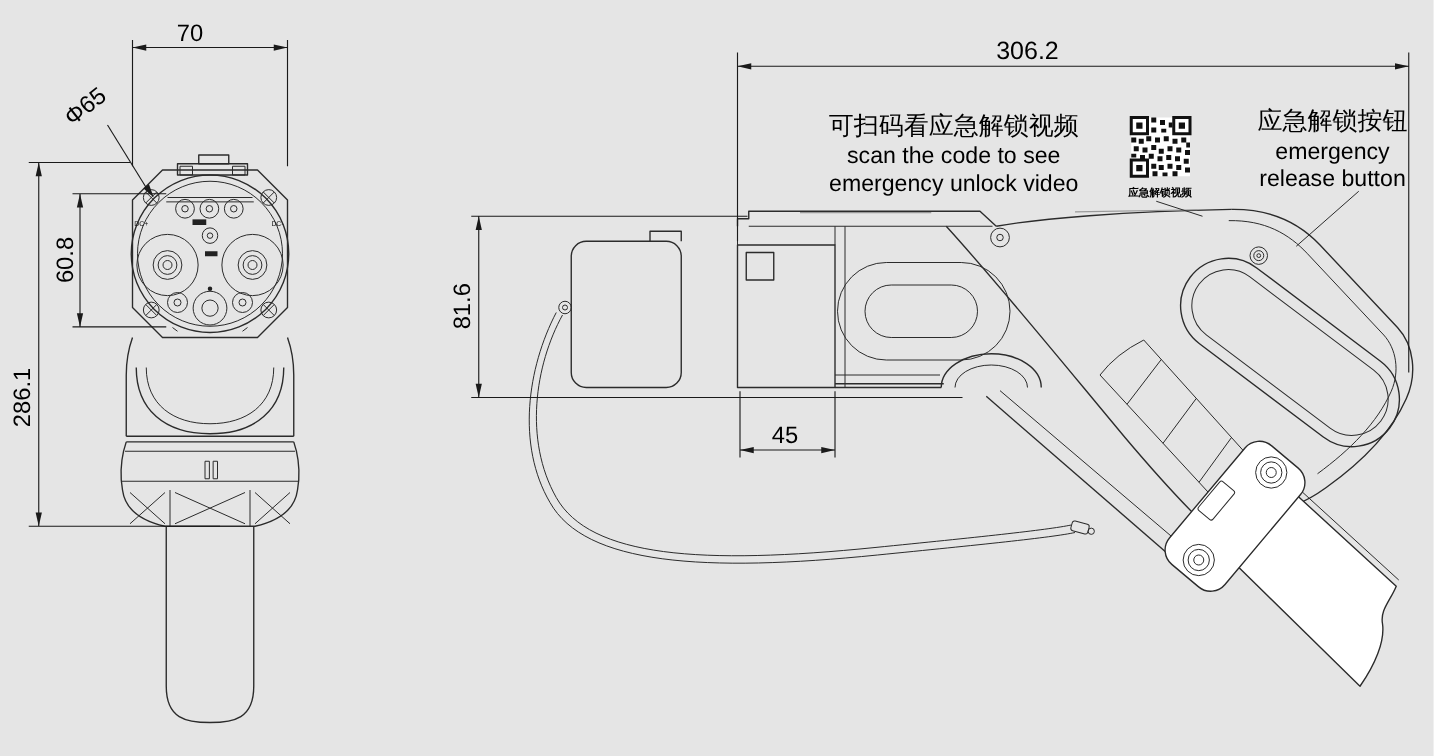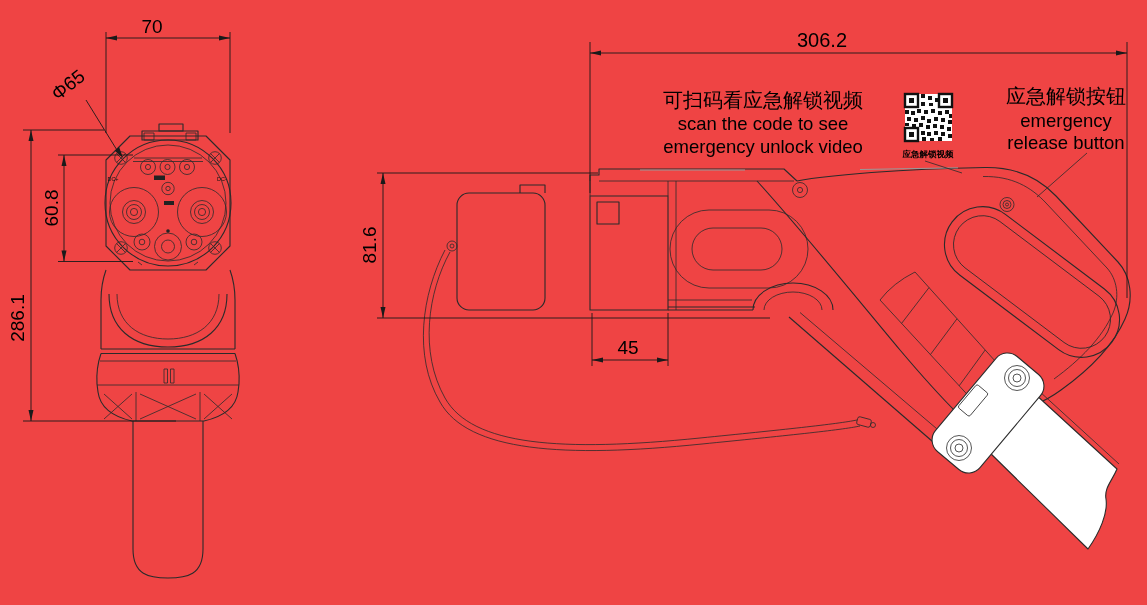--- a/index.html
+++ b/index.html
@@ -1,16 +1,16 @@
 <!DOCTYPE html>
 <html><head>
 <meta charset="utf-8">
 <style>
   html,body{margin:0;padding:0;background:#fff;}
-  #stage{position:relative;width:1147px;height:605px;background:#ef4444;overflow:hidden;
+  #stage{position:relative;width:1147px;height:605px;background:#e5e5e5;overflow:hidden;
          font-family:"Liberation Sans","DejaVu Sans",sans-serif;}
   svg{position:absolute;left:0;top:0;}
   svg text{font-family:"Liberation Sans","DejaVu Sans",sans-serif;fill:#000;}
   .dim{font-size:19px;}
   .dim-big{font-size:20px;}
   .note-zh{font-size:20px;font-weight:500;}
   .note-en{font-size:18.5px;}
   .qr-cap{font-size:8.5px;font-weight:bold;}
   .pinlab{font-size:5.5px;fill:#111;}
   .ln{stroke:#2b2b2b;stroke-width:1.1;fill:none;stroke-linejoin:round;}

